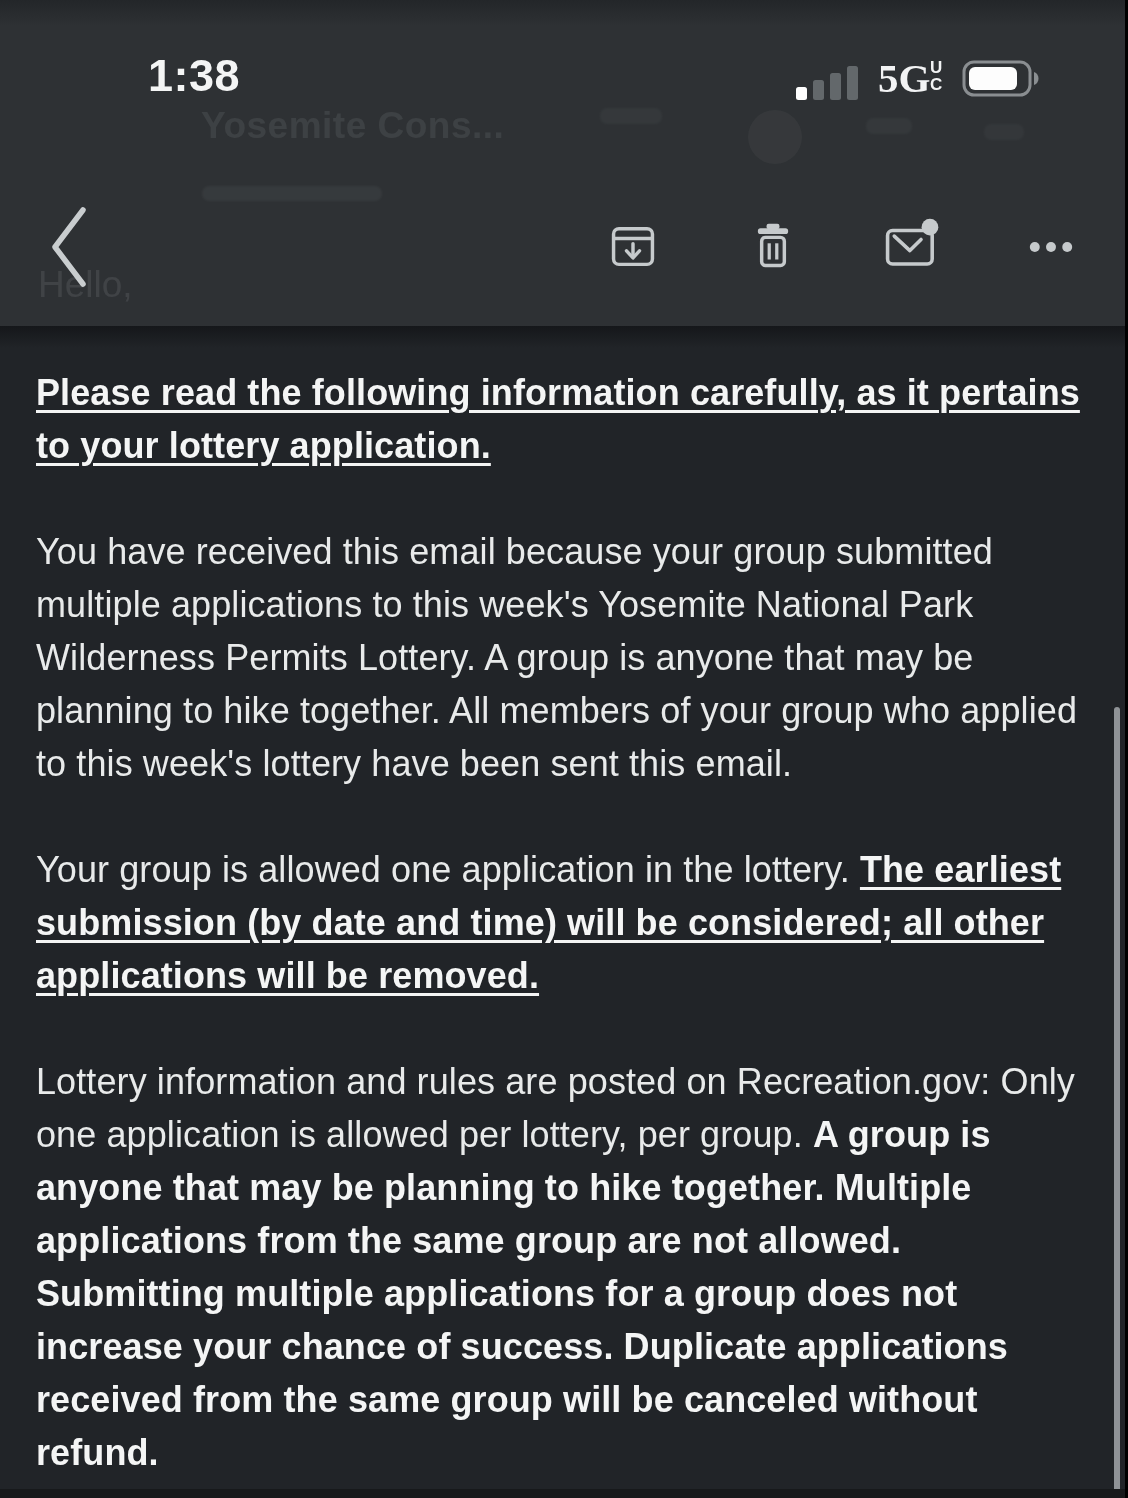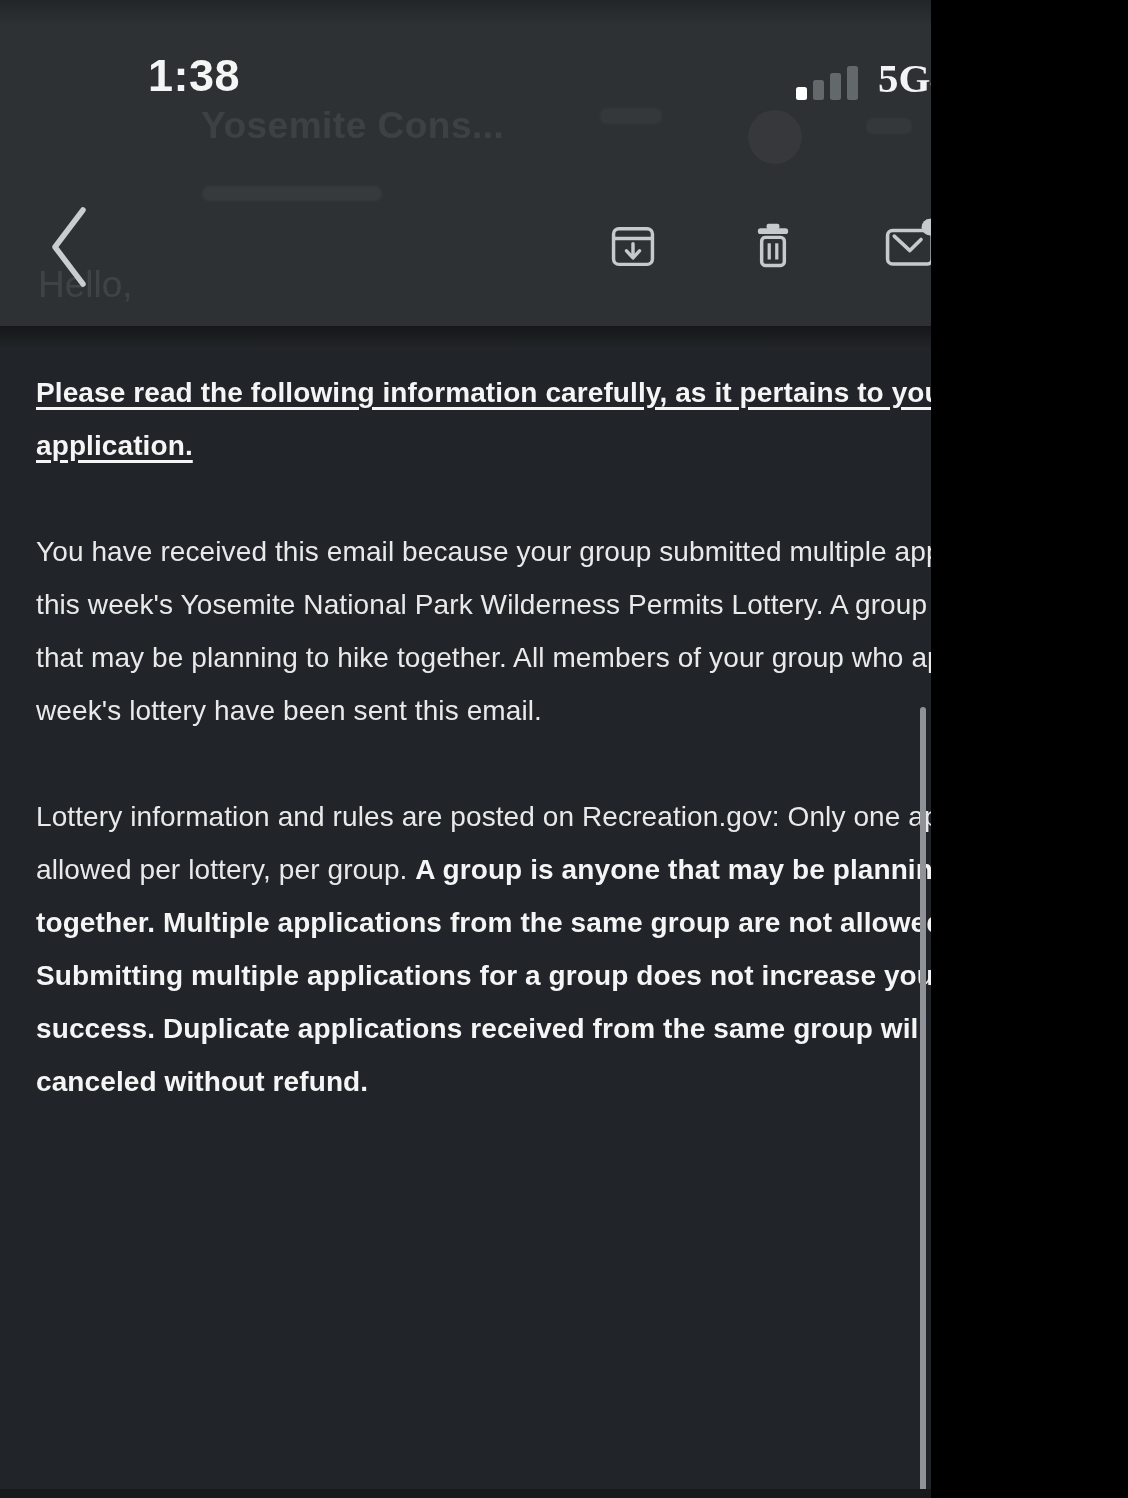--- a/index.html
+++ b/index.html
@@ -1,17 +1,17 @@
 <!DOCTYPE html>
 <html><head>
 <meta charset="utf-8">
 <style>
   html,body{margin:0;padding:0;background:#000;}
   .screen{
-    position:relative;width:931px;height:1498px;overflow:hidden;
+    position:relative;width:1125px;height:1498px;overflow:hidden;
     background:#212428;font-family:"Liberation Sans",sans-serif;
     -webkit-font-smoothing:antialiased;
   }
 
   
   .header{
     position:absolute;left:0;top:0;width:1128px;height:326px;
     background:#2e3134;z-index:3;
   }
   .header::before{ 
@@ -54,21 +54,21 @@
   .act-unread{left:880px;top:215px;width:62px;height:62px;}
   .act-more{left:1022px;top:224px;width:58px;height:48px;}
 
   
   .content{
     position:absolute;left:0;top:326px;width:1128px;height:1172px;
     background:#212428;z-index:1;
   }
   .body-text{position:absolute;left:36px;top:40px;width:1050px;}
   .body-text p{
-    margin:0 0 53px 0;font-size:28px;line-height:53px;color:#e8eaea;
+    margin:0 0 53px 0;font-size:36px;line-height:53px;color:#e8eaea;
     letter-spacing:0.1px;
   }
   .seg-bold{font-weight:700;color:#f4f5f5;}
   .seg-underline{text-decoration:underline;text-decoration-thickness:2.6px;text-underline-offset:5px;}
 
   
   .scrollbar{
     position:absolute;right:5px;top:707px;width:6px;height:791px;
     background:#8f9397;border-radius:3px;z-index:4;
   }
@@ -165,19 +165,20 @@
       </span>
     </button>
   </div>
 
   <div class="header-shadow"></div>
 
   <div class="content">
     <div class="body-text" id="paragraphs">
         <p><span class="seg-bold seg-underline">Please read the following information carefully, as it pertains to your lottery application.</span></p>
         <p><span>You have received this email because your group submitted multiple applications to this week's Yosemite National Park Wilderness Permits Lottery. A group is anyone that may be planning to hike together. All members of your group who applied to this week's lottery have been sent this email.</span></p>
+        <p><span>Your group is allowed one application in the lottery. </span><span class="seg-bold seg-underline">The earliest submission (by date and time) will be considered; all other applications will be removed.</span></p>
         <p><span>Lottery information and rules are posted on Recreation.gov: Only one application is allowed per lottery, per group. </span><span class="seg-bold">A group is anyone that may be planning to hike together. Multiple applications from the same group are not allowed. Submitting multiple applications for a group does not increase your chance of success. Duplicate applications received from the same group will be canceled without refund.</span></p>
       </div>
   </div>
 
   <div class="scrollbar"></div>
   <div class="bottom-strip"></div>
 </div>
 
 </body></html>

